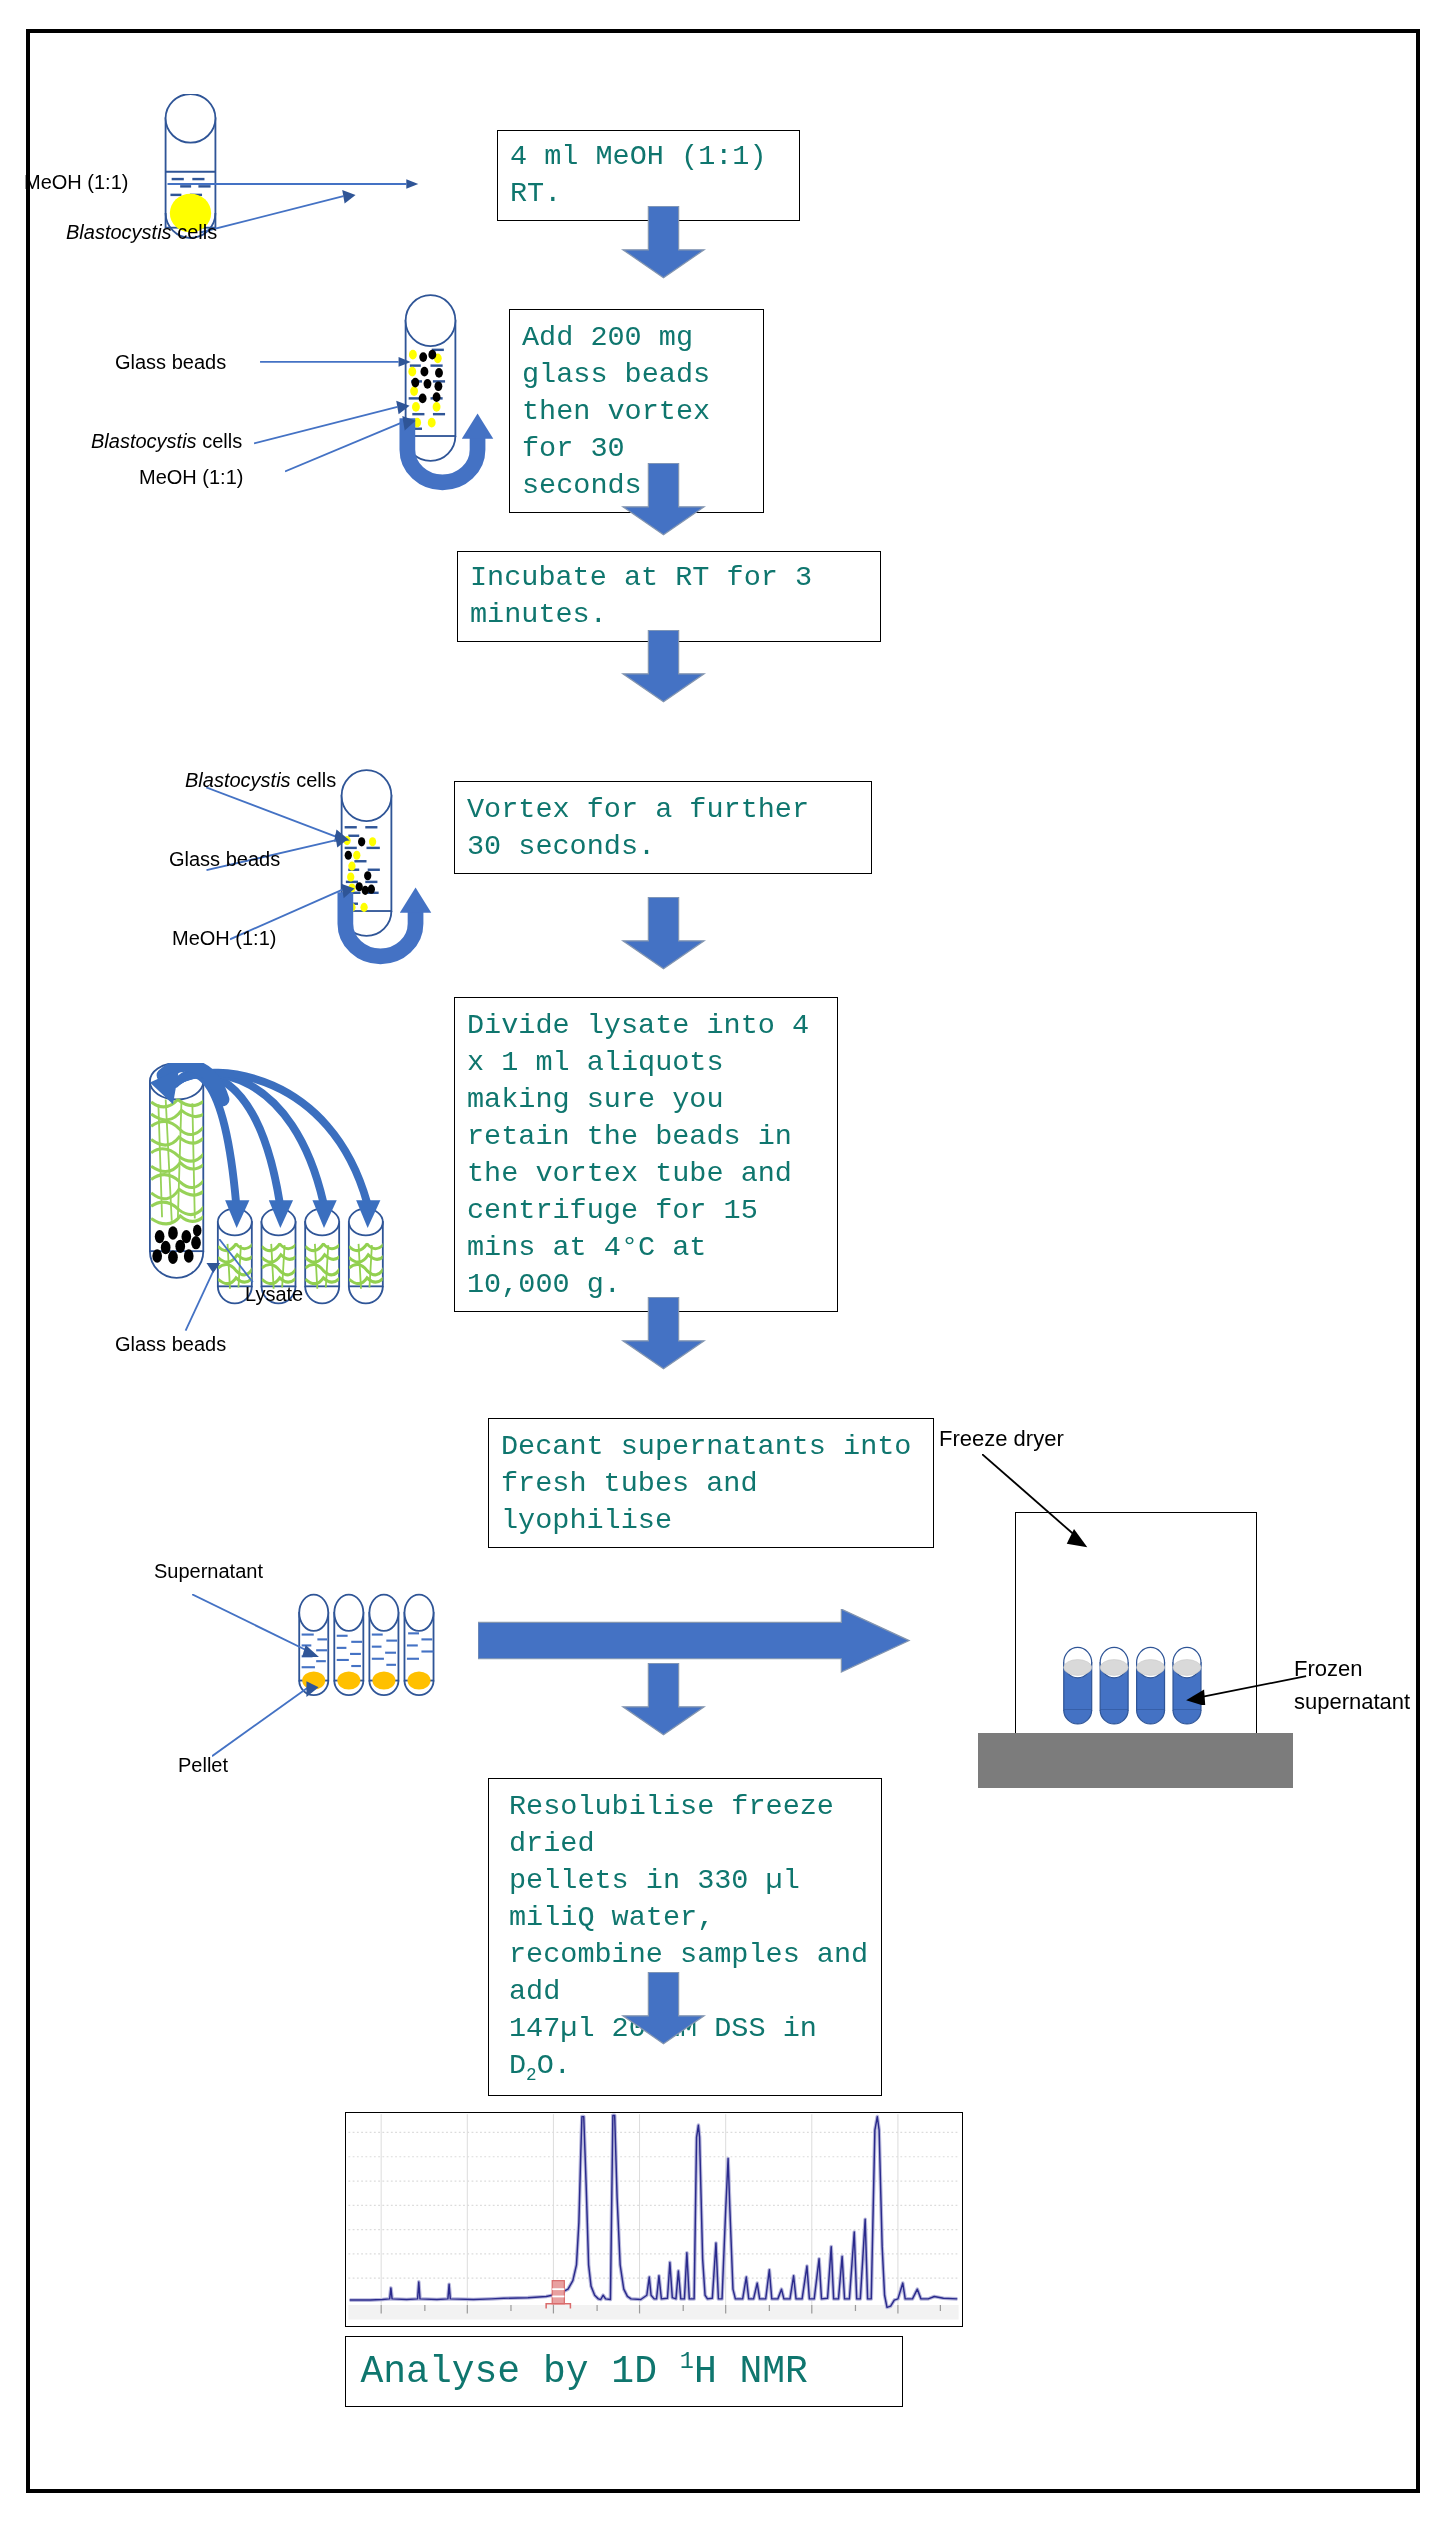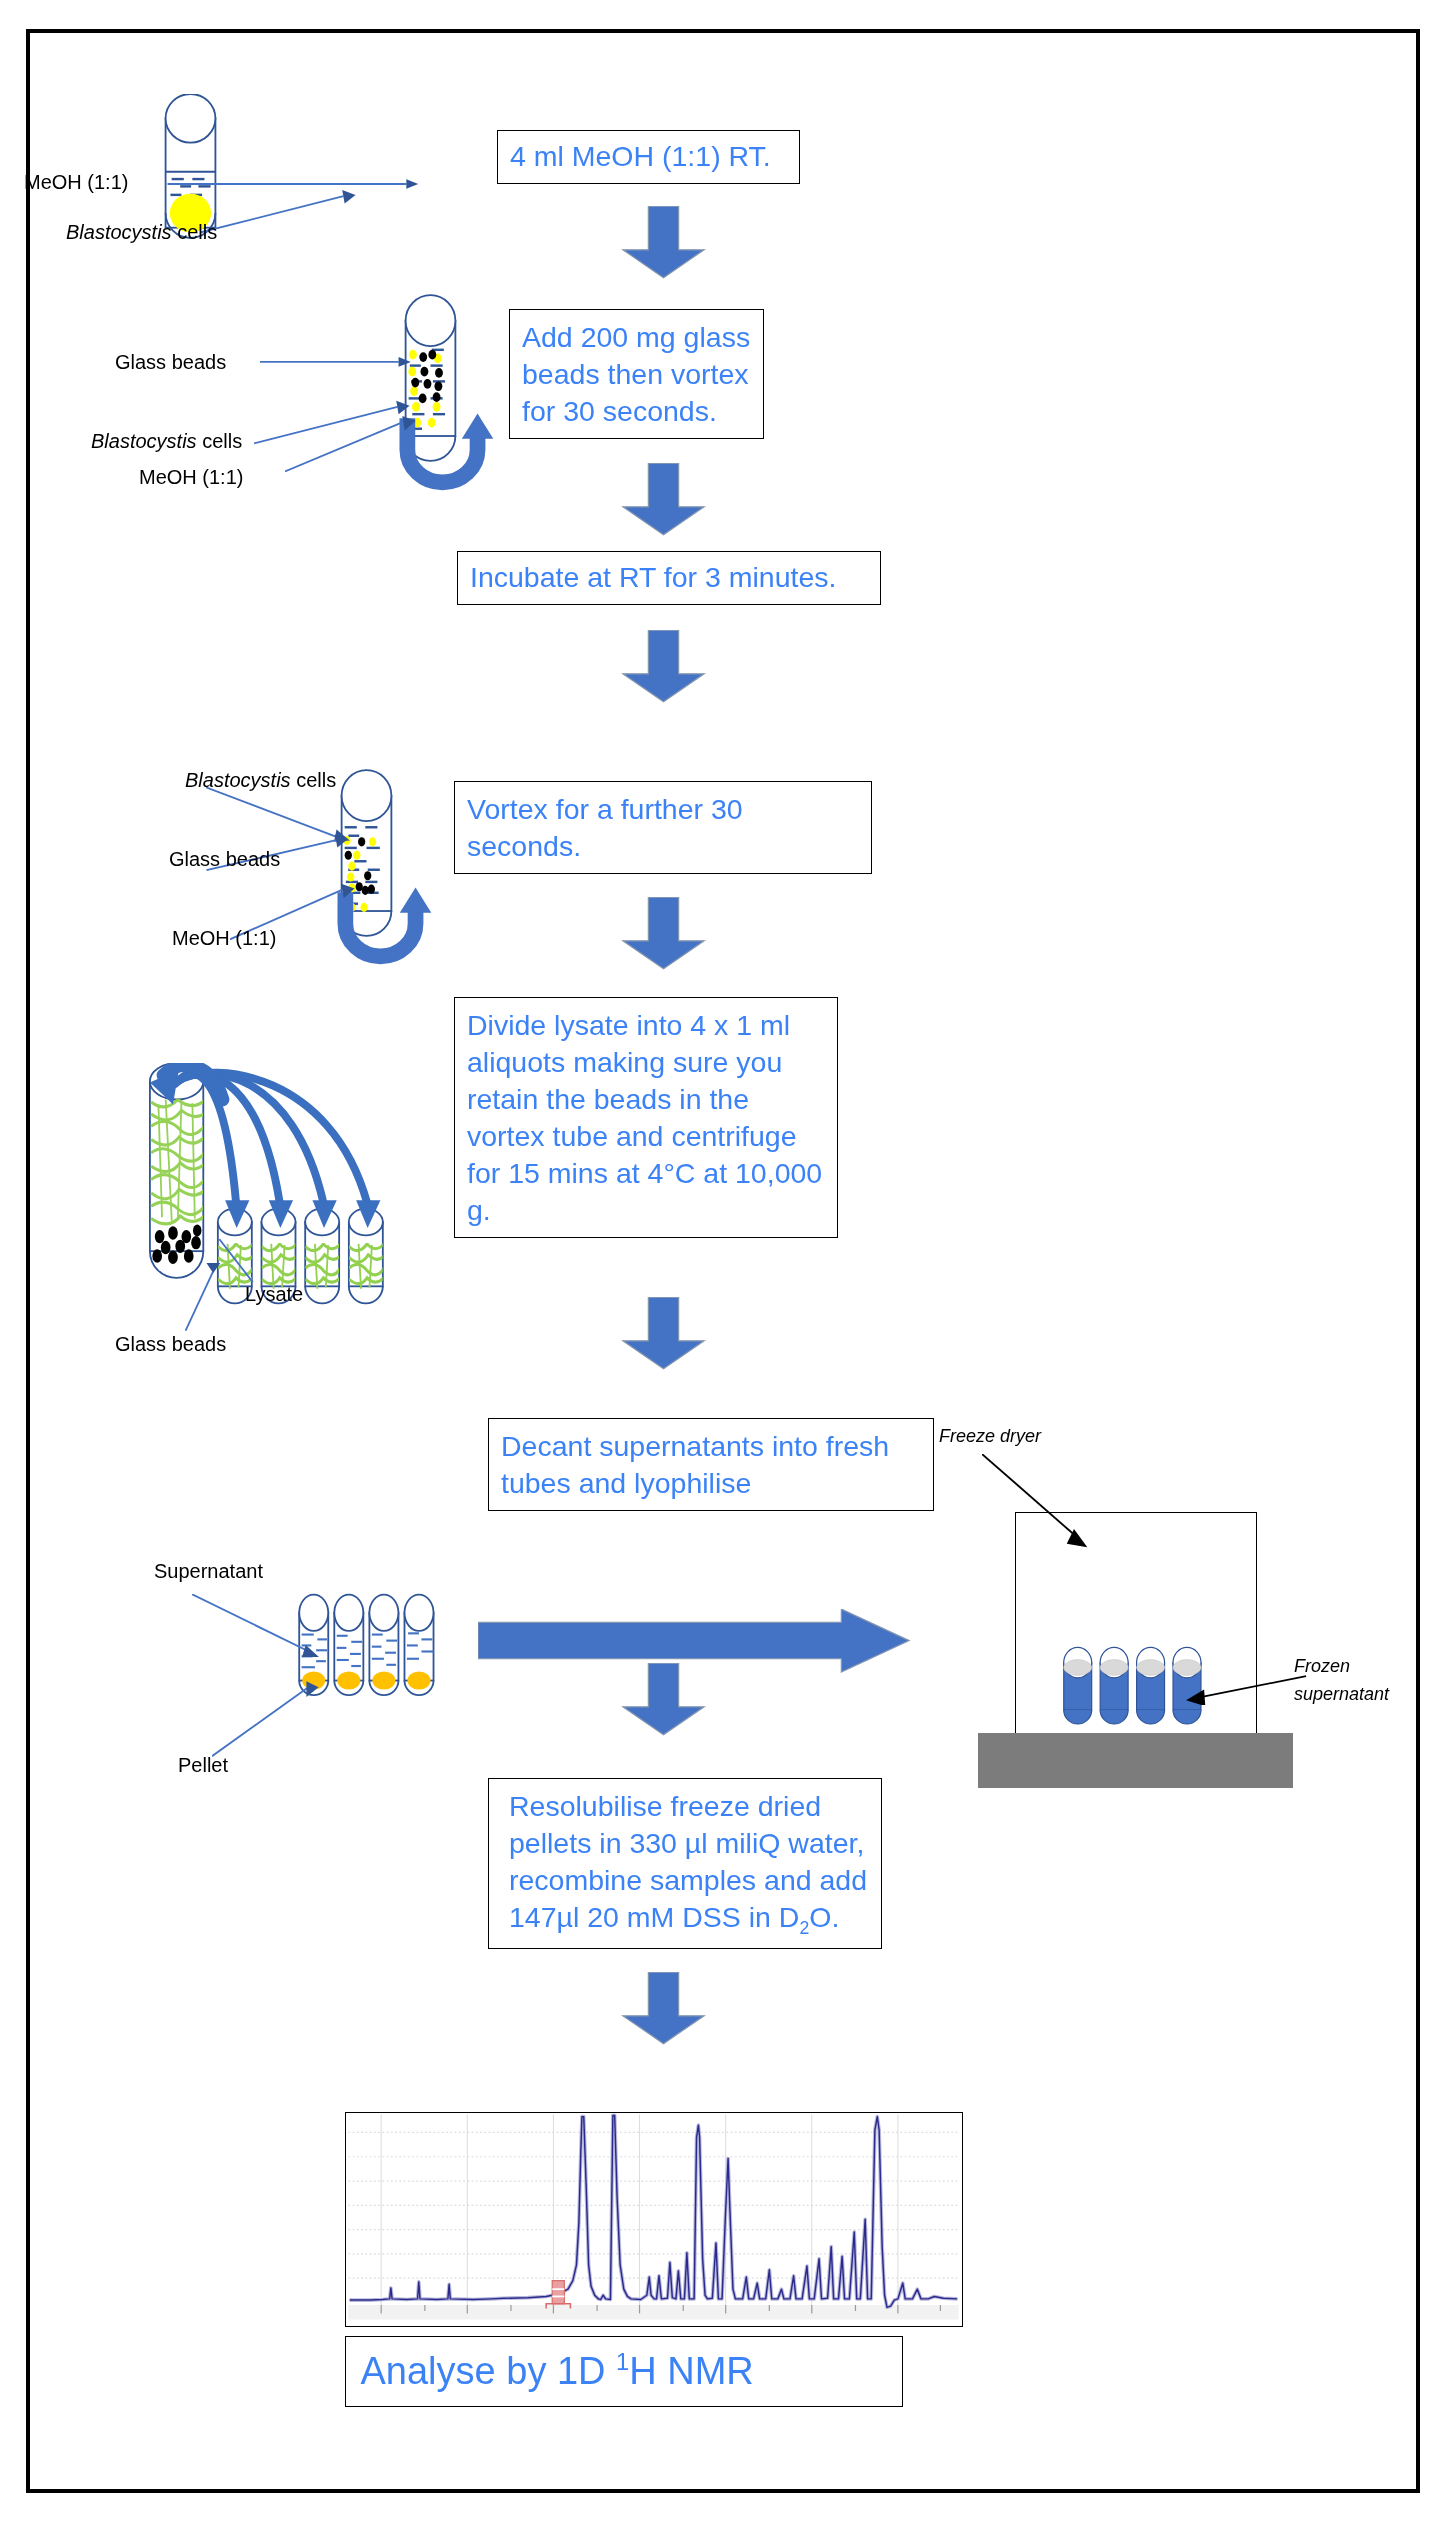--- a/index.html
+++ b/index.html
@@ -8,35 +8,36 @@
     width:1450px;height:2525px;position:relative;overflow:hidden;
   }
   #frame{
     position:absolute;left:26px;top:29px;width:1394px;height:2464px;
     border:4.2px solid #000;box-sizing:border-box;background:#fff;
   }
   .abs{position:absolute;}
   
   .tbox{
     position:absolute;border:1.8px solid #000;background:#fff;
-    box-sizing:border-box;color:#3b82f6;
+    box-sizing:border-box;color:#0f766e;
     font-size:28.5px;line-height:1.30;
     padding:8.5px 11px 8.5px 12px;
+    font-family:Liberation Mono, monospace;
   }
   .tbox.one-line{padding-top:7.3px;padding-bottom:7.3px;}
   
   .darrow{position:absolute;}
   .darrow svg{display:block;}
   
   .lbl{
     position:absolute;font-size:20px;color:#000;white-space:nowrap;
     line-height:1.1;
   }
   .lbl i{font-style:italic;}
-  .lbl.small{font-size:18px;font-style:italic;}
+  .lbl.small{font-size:22px;}
   
   .leader{position:absolute;}
   
   .tube svg{display:block;}
   
   .fd-box{position:absolute;border:1.8px solid #000;background:#fff;box-sizing:border-box;}
   .fd-base{position:absolute;background:#7C7C7C;}
   
   .nmr{position:absolute;border:1.8px solid #000;background:#fff;box-sizing:border-box;overflow:hidden;}
   .sup{font-size:0.62em;vertical-align:super;}

